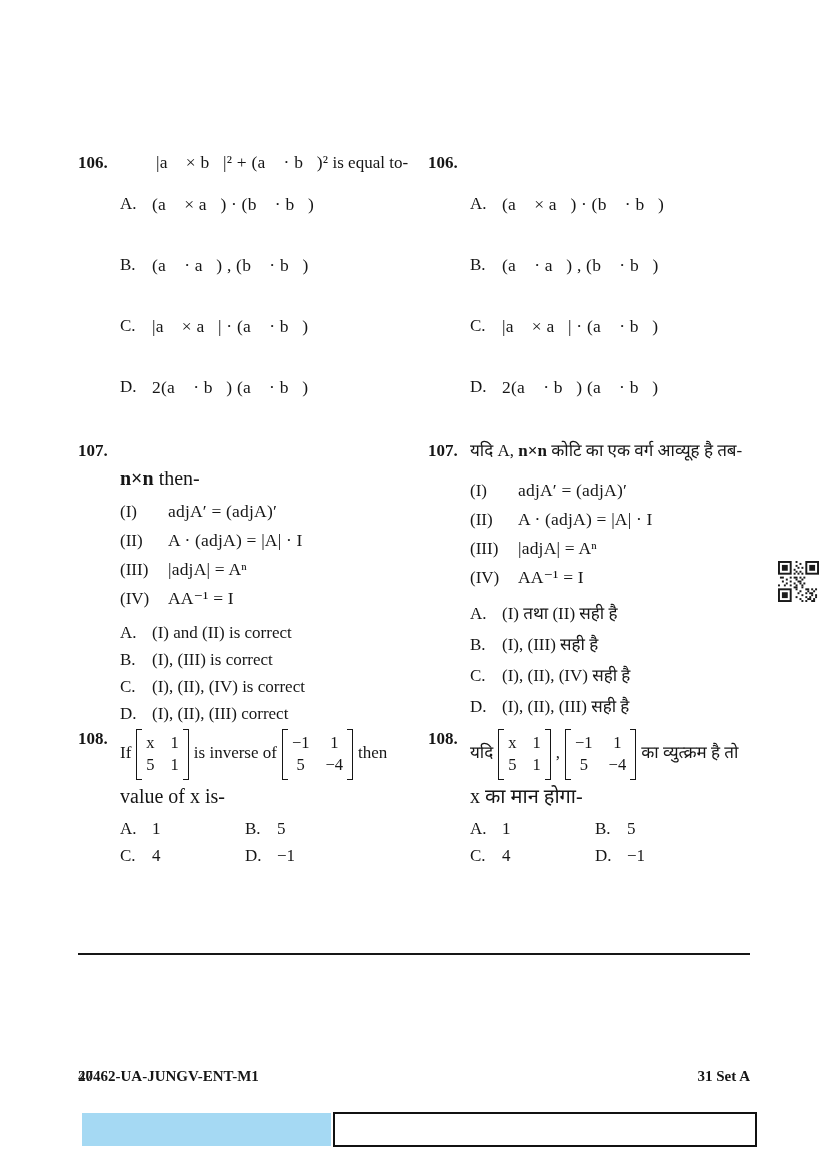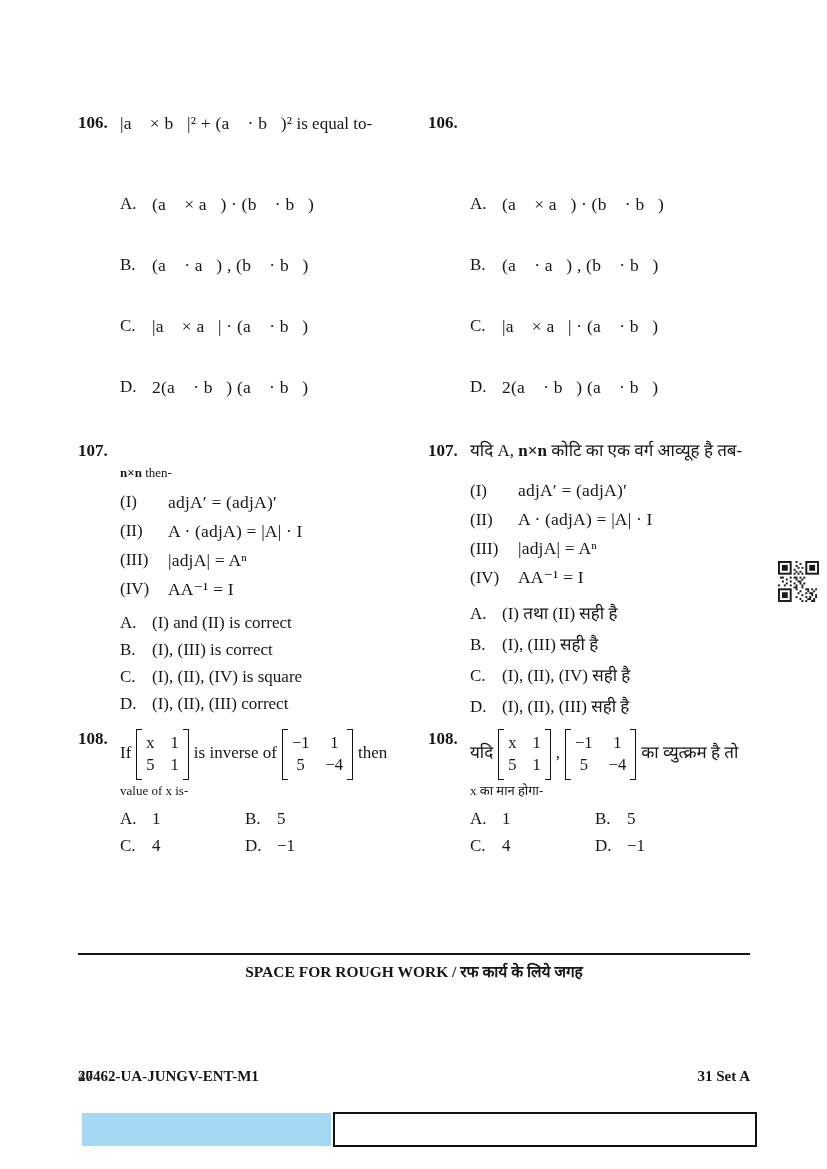--- a/index.html
+++ b/index.html
@@ -6,28 +6,28 @@
   .page {
     position:relative; width:827px; height:1169px; margin:0 auto;
     background:#ffffff; color:#161616; overflow:hidden;
     font-family:"Liberation Serif","DejaVu Serif",serif;
   }
   .qblock { position:absolute; width:352px; }
   .qhead { display:flex; font-size:17px; line-height:1.3; }
   .qnum { font-weight:bold; flex:0 0 42px; }
   .stem { flex:1; }
   .expr { font-size:17.5px; letter-spacing:0.2px; white-space:nowrap; }
-  .q106 .qhead { min-height:62px; align-items:flex-start; }
+  .q106 .qhead { min-height:62px; align-items:flex-end;gap:36px; }
   .opt { display:flex; padding-left:42px; font-size:17px; align-items:center; line-height:1.3; }
   .q106 .opt { height:61px; }
   .olabel { flex:0 0 32px; }
   .stmt { display:flex; padding-left:42px; height:29px; align-items:center; font-size:17px; }
   .slabel { flex:0 0 48px; }
   .q107 .opt { height:27px; }
-  .line2 { padding-left:42px; font-size:13px; margin-top:3px; line-height:1.3; }
+  .line2 { padding-left:42px; font-size:20px; margin-top:3px; line-height:1.3; }
   .mathbold { font-weight:bold; }
   .gap6 { margin-top:6px; }
   .mstem { line-height:2.9; }
   .matrix {
     display:inline-grid; grid-template-columns:auto auto;
     column-gap:16px; row-gap:3px; padding:5px 10px; margin:0 5px;
     position:relative; vertical-align:middle; text-align:center;
     font-size:16.5px; line-height:1.15;
   }
   .matrix::before {
@@ -133,21 +133,21 @@
     <div class="opt">
       <span class="olabel">A.</span>
       <span>(I) and (II) is correct</span>
     </div>
     <div class="opt">
       <span class="olabel">B.</span>
       <span>(I), (III) is correct</span>
     </div>
     <div class="opt">
       <span class="olabel">C.</span>
-      <span>(I), (II), (IV) is square</span>
+      <span>(I), (II), (IV) is correct</span>
     </div>
     <div class="opt">
       <span class="olabel">D.</span>
       <span>(I), (II), (III) correct</span>
     </div>
   </section>
 
   <section class="qblock q107" style="left:428px; top:440px;">
     <div class="qhead">
       <span class="qnum">107.</span>
@@ -334,21 +334,20 @@
         <rect x="11" y="15" width="1" height="1"></rect>
         <rect x="10" y="16" width="1" height="1"></rect>
       <rect x="12" y="17" width="1" height="1"></rect>
         <rect x="9" y="18" width="1" height="1"></rect>
         <rect x="11" y="19" width="1" height="1"></rect>
         <rect x="12" y="20" width="1" height="1"></rect>
     </g>
   </svg>
 
   <div class="rule" style="top:953px;"></div>
-  <div class="rough" style="top:960px;">SPACE FOR ROUGH WORK / रफ कार्य के लिये जगह</div>
 
   <div class="meta bold" style="left:78px; top:1068px;">20462-UA-JUNGV-ENT-M1</div>
   <div class="meta" style="left:78px; top:1068px; width:672px; text-align:left;">47</div>
   <div class="meta bold" style="top:1068px; right:77px;">
     <span>31</span>
     <span style="">Set A</span>
   </div>
 
   <div class="strip-blue"></div>
   <div class="strip-box"></div>

